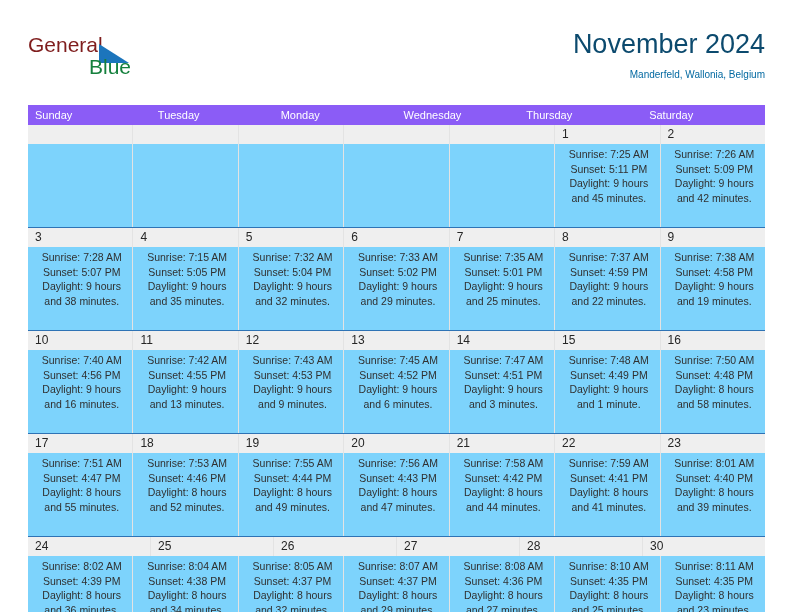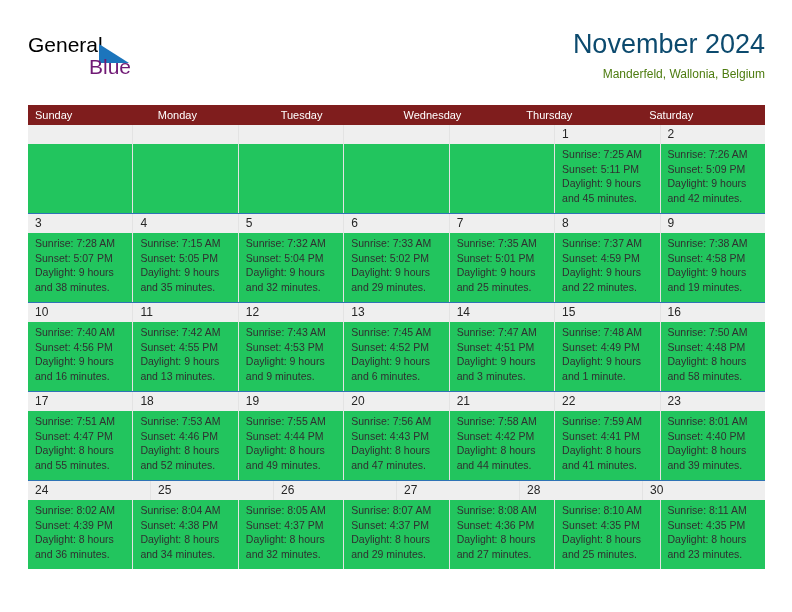--- a/index.html
+++ b/index.html
@@ -35,72 +35,72 @@
     top: 5px;
     width: 200px;
     height: 56px;
   }
   .logo-general {
     position: absolute;
     left: 0;
     top: 0;
     font-size: 21px;
     line-height: 24px;
-    color: #000000;
+    color: #7f1d1d;
     letter-spacing: 0px;
     white-space: nowrap;
   }
   .logo-tri {
     position: absolute;
     left: 71px;
     top: 11px;
     width: 30px;
     height: 19px;
   }
   .logo-blue {
     position: absolute;
     left: 61px;
     top: 22px;
     font-size: 21px;
     line-height: 24px;
-    color: #701a75;
+    color: #15803d;
     white-space: nowrap;
   }
 
   .title-block {
     position: absolute;
     right: 0;
     top: 0;
     text-align: right;
   }
   .cal-title {
     font-size: 27px;
     line-height: 32px;
     color: #0c4a6e;
     font-weight: normal;
     white-space: nowrap;
   }
   .cal-subtitle {
     margin-top: 6px;
-    font-size: 12px;
+    font-size: 10px;
     line-height: 17px;
-    color: #4d7c0f;
+    color: #0369a1;
     white-space: nowrap;
   }
 
   
   .calendar {
     position: absolute;
     left: 28px;
     top: 105px;
     width: 737px;
   }
   .weekdays {
     display: flex;
-    background: #7f1d1d;
+    background: #8b5cf6;
     height: 20px;
   }
   .weekday {
     flex: 1 1 0;
     font-size: 11px;
     line-height: 20px;
     color: #ffffff;
     padding-left: 7px;
     box-sizing: border-box;
     white-space: nowrap;
@@ -113,22 +113,23 @@
   .week:first-of-type {
     border-top: none;
   }
   .week-numbers {
     display: flex;
     background: #efefef;
     height: 19px;
   }
   .week-bodies {
     display: flex;
-    background: #22c55e;
-    height: 69px;
+    background: #7dd3fc;
+    height: 83px;
+    text-align: center;
   }
   .daynum {
     flex: 1 1 0;
     font-size: 12px;
     line-height: 19px;
     color: #262626;
     padding-left: 7px;
     box-sizing: border-box;
     border-left: 1px solid #e3e3e3;
     white-space: nowrap;
@@ -172,22 +173,22 @@
       <div class="cal-title">November 2024</div>
       <div class="cal-subtitle">Manderfeld, Wallonia, Belgium</div>
     </div>
 
   </div>
 
   <div class="calendar">
 
     <div class="weekdays">
       <div class="weekday">Sunday</div>
+      <div class="weekday">Tuesday</div>
       <div class="weekday">Monday</div>
-      <div class="weekday">Tuesday</div>
       <div class="weekday">Wednesday</div>
       <div class="weekday">Thursday</div>
       <div class="weekday">Saturday</div>
     </div>
 
     <div id="weeks-container">
         <div class="week">
           <div class="week-numbers">
             <div class="daynum"></div>
             <div class="daynum"></div>

